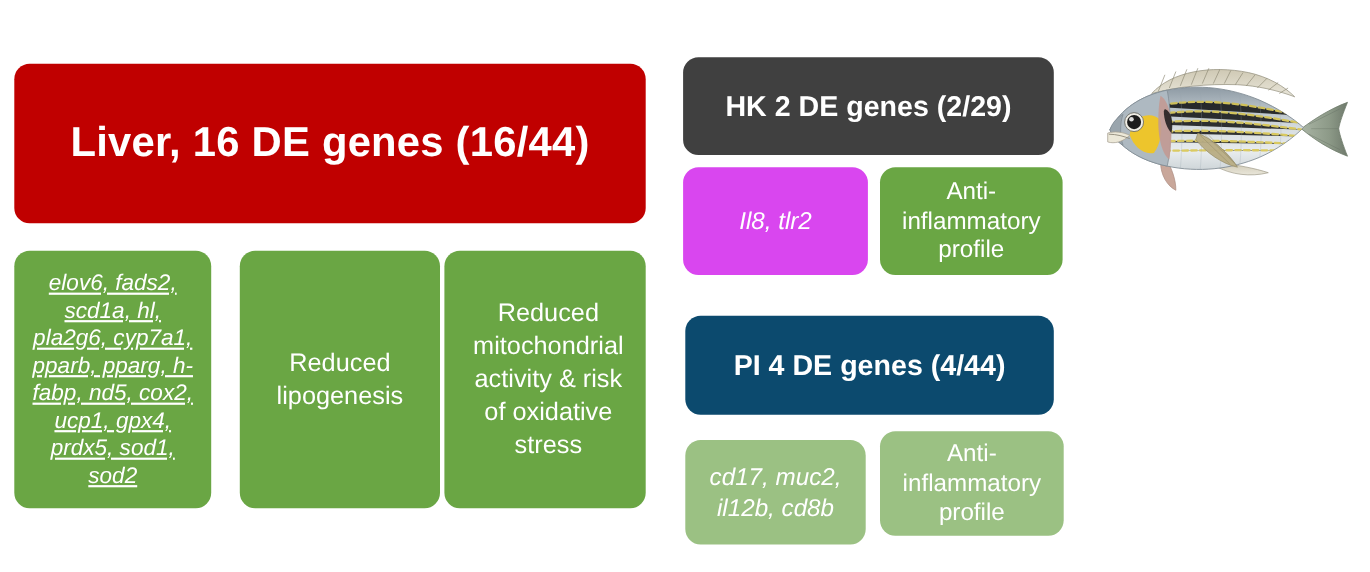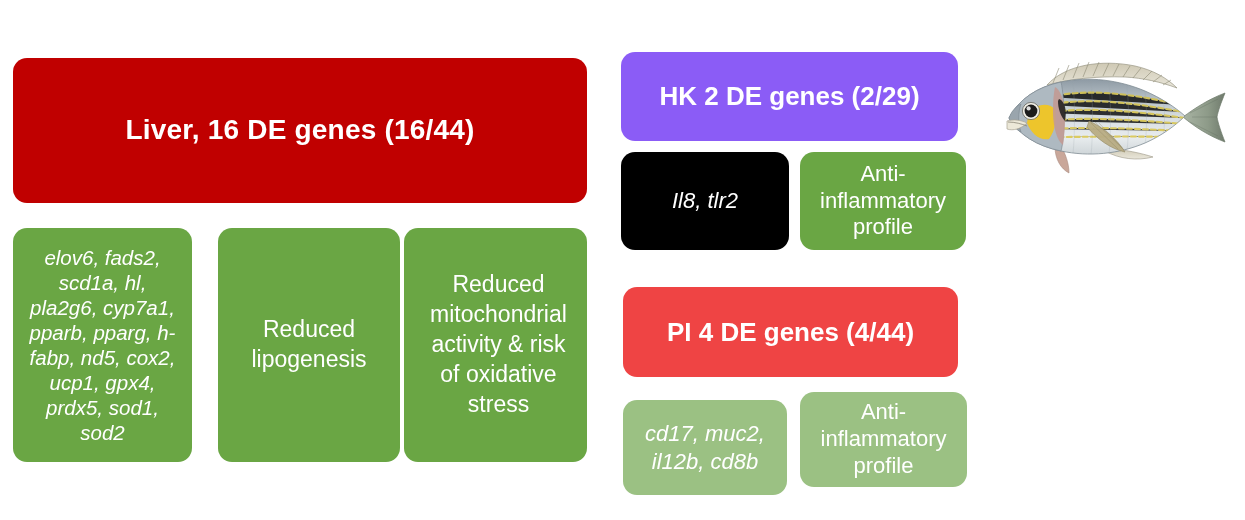--- a/index.html
+++ b/index.html
@@ -38,33 +38,34 @@
   .header-box {
     font-weight: bold;
   }
 
   #liver-header {
     left: 13px;
     top: 58px;
     width: 574px;
     height: 145px;
     background: #c00000;
-    font-size: 28px;
+    font-size: 38px;
     letter-spacing: .2px;
   }
 
   #liver-genes {
     left: 13px;
     top: 228px;
     width: 179px;
     height: 234px;
     background: #6aa644;
     font-style: italic;
     font-size: 20.5px;
     line-height: 1.22;
+    text-decoration: underline;
   }
 
   #liver-effect-1 {
     left: 218px;
     top: 228px;
     width: 182px;
     height: 234px;
     background: #6aa644;
     font-size: 23px;
     line-height: 1.3;
@@ -80,51 +81,51 @@
     line-height: 1.3;
     padding-left: 16px;
   }
 
   
   #hk-header {
     left: 621px;
     top: 52px;
     width: 337px;
     height: 89px;
-    background: #8b5cf6;
+    background: #404040;
     font-size: 26px;
   }
 
   #hk-genes {
     left: 621px;
     top: 152px;
     width: 168px;
     height: 98px;
-    background: #000000;
+    background: #d946ef;
     font-style: italic;
     font-size: 22px;
   }
 
   #hk-effect {
     left: 800px;
     top: 152px;
     width: 166px;
     height: 98px;
     background: #6aa644;
     font-size: 22px;
     line-height: 1.22;
   }
 
   
   #pi-header {
     left: 623px;
     top: 287px;
     width: 335px;
     height: 90px;
-    background: #ef4444;
+    background: #0c4a6e;
     font-size: 26px;
   }
 
   #pi-genes {
     left: 623px;
     top: 400px;
     width: 164px;
     height: 95px;
     background: #9bc183;
     font-style: italic;

